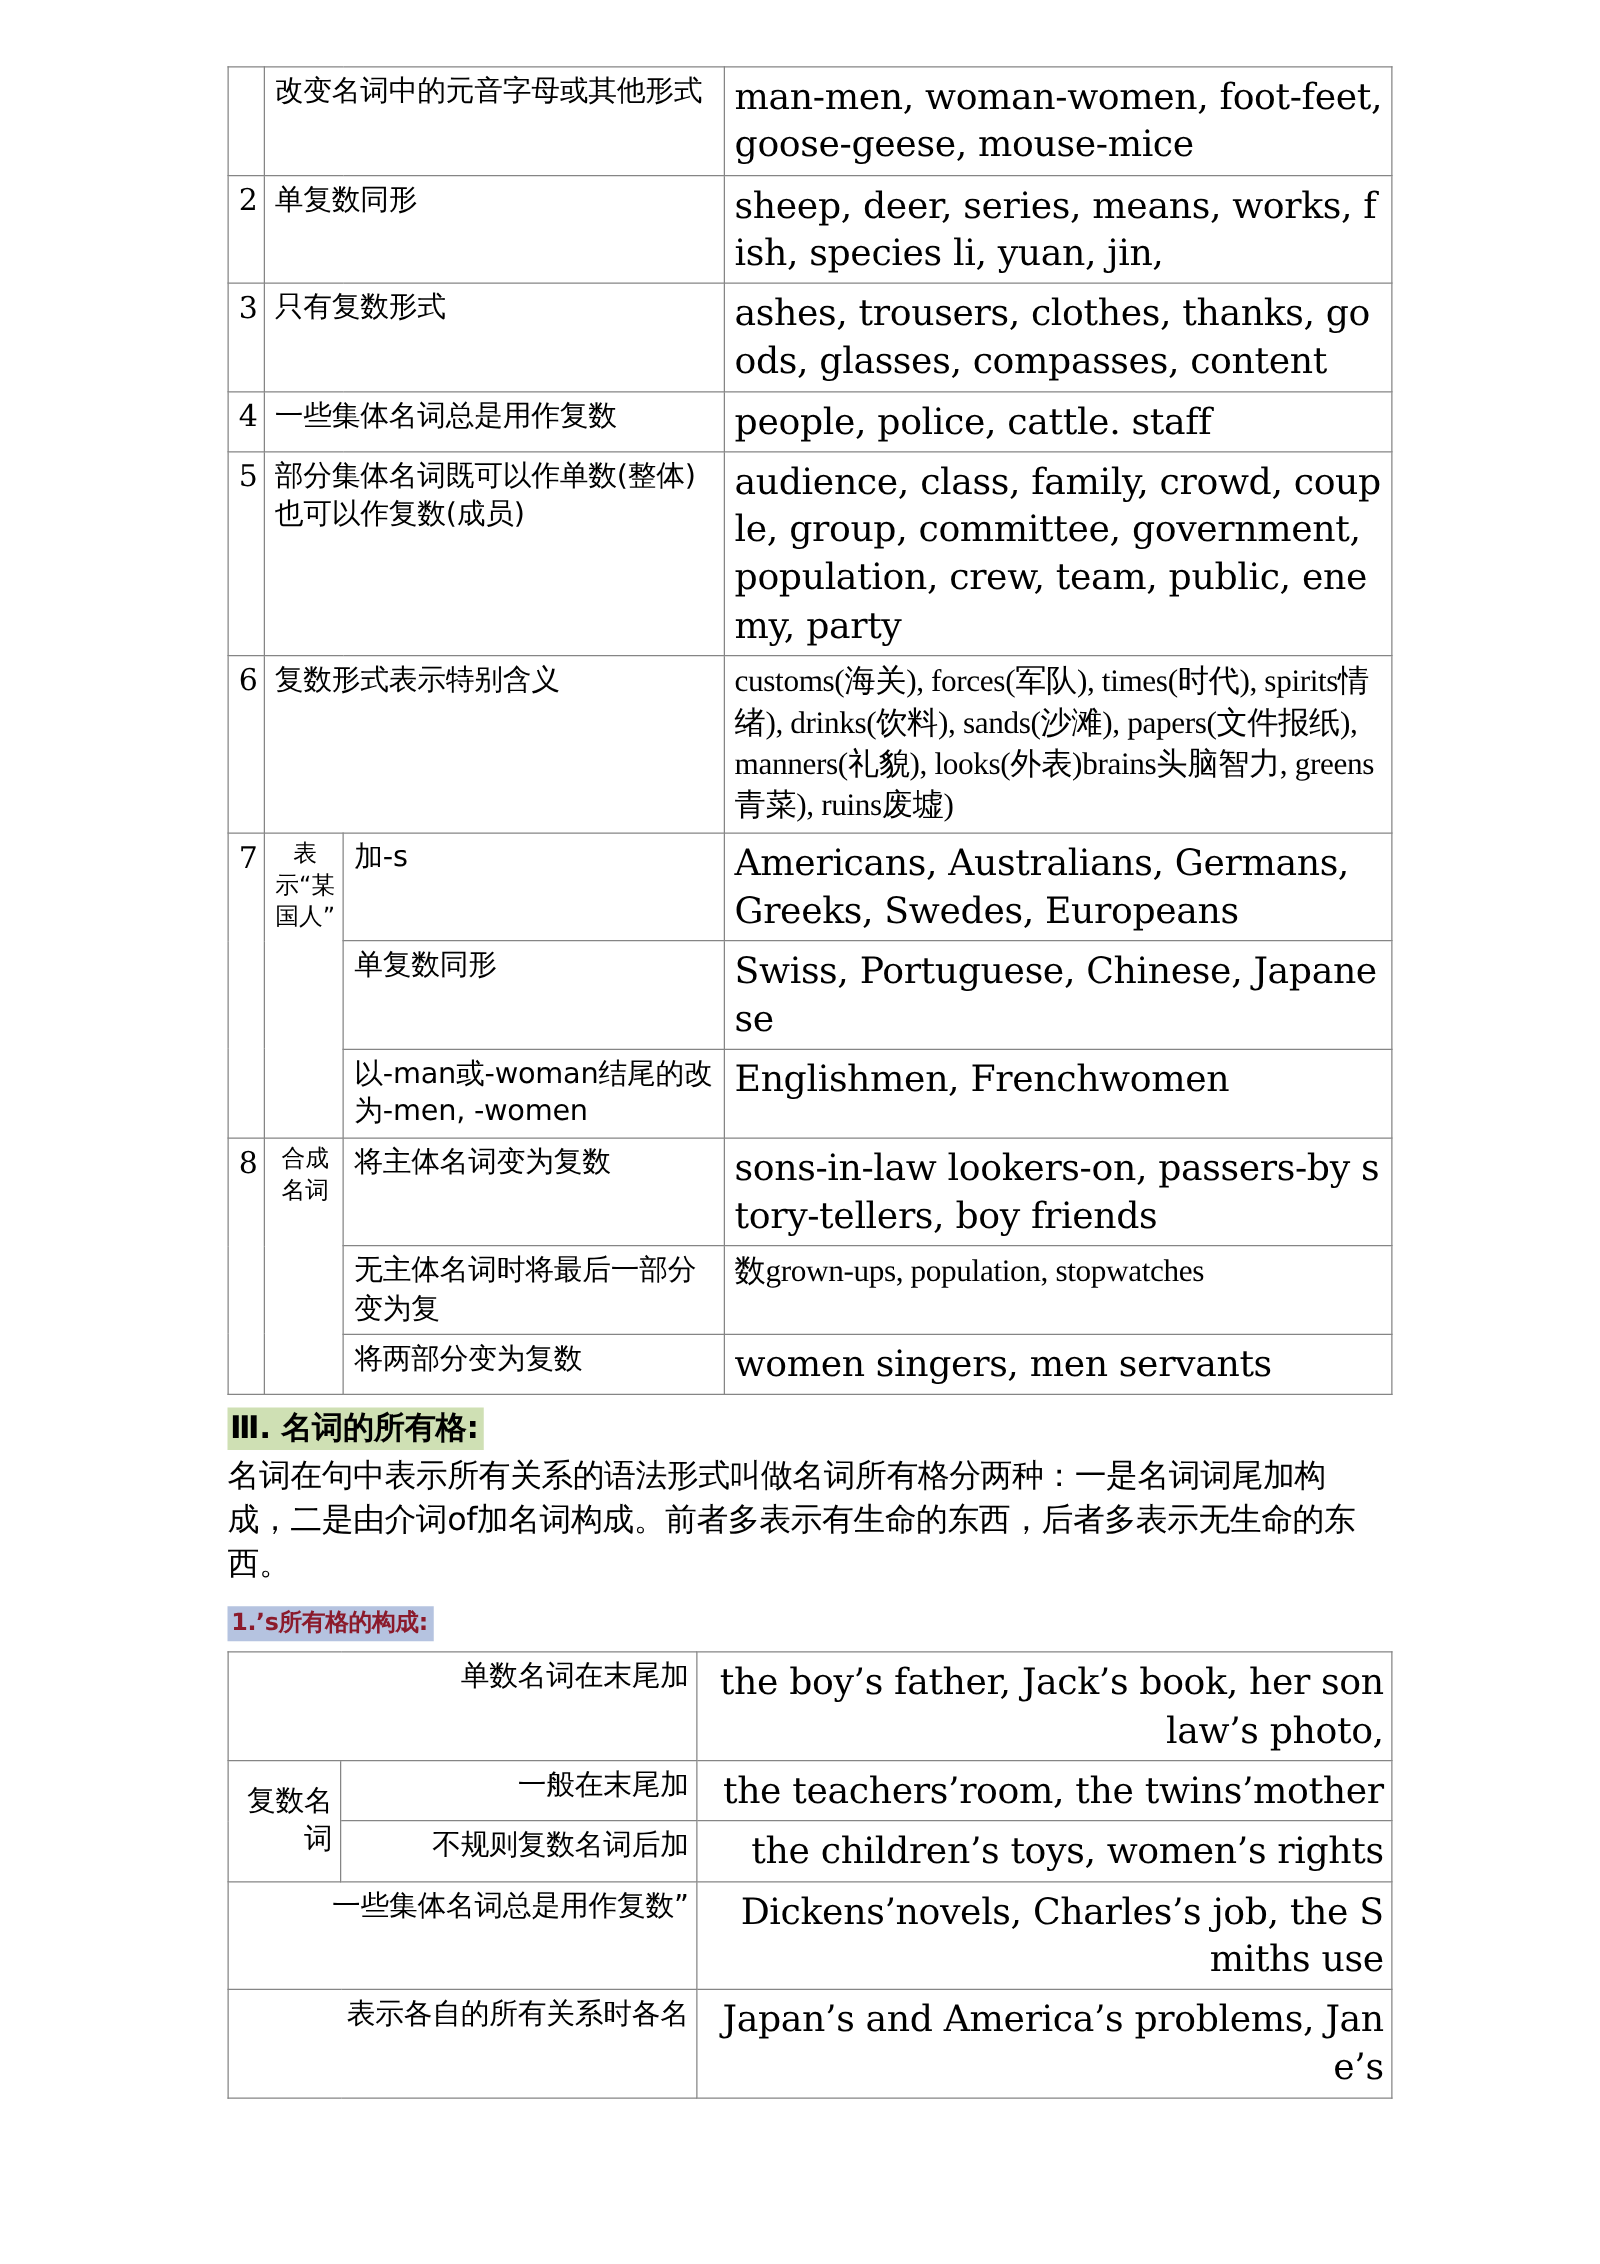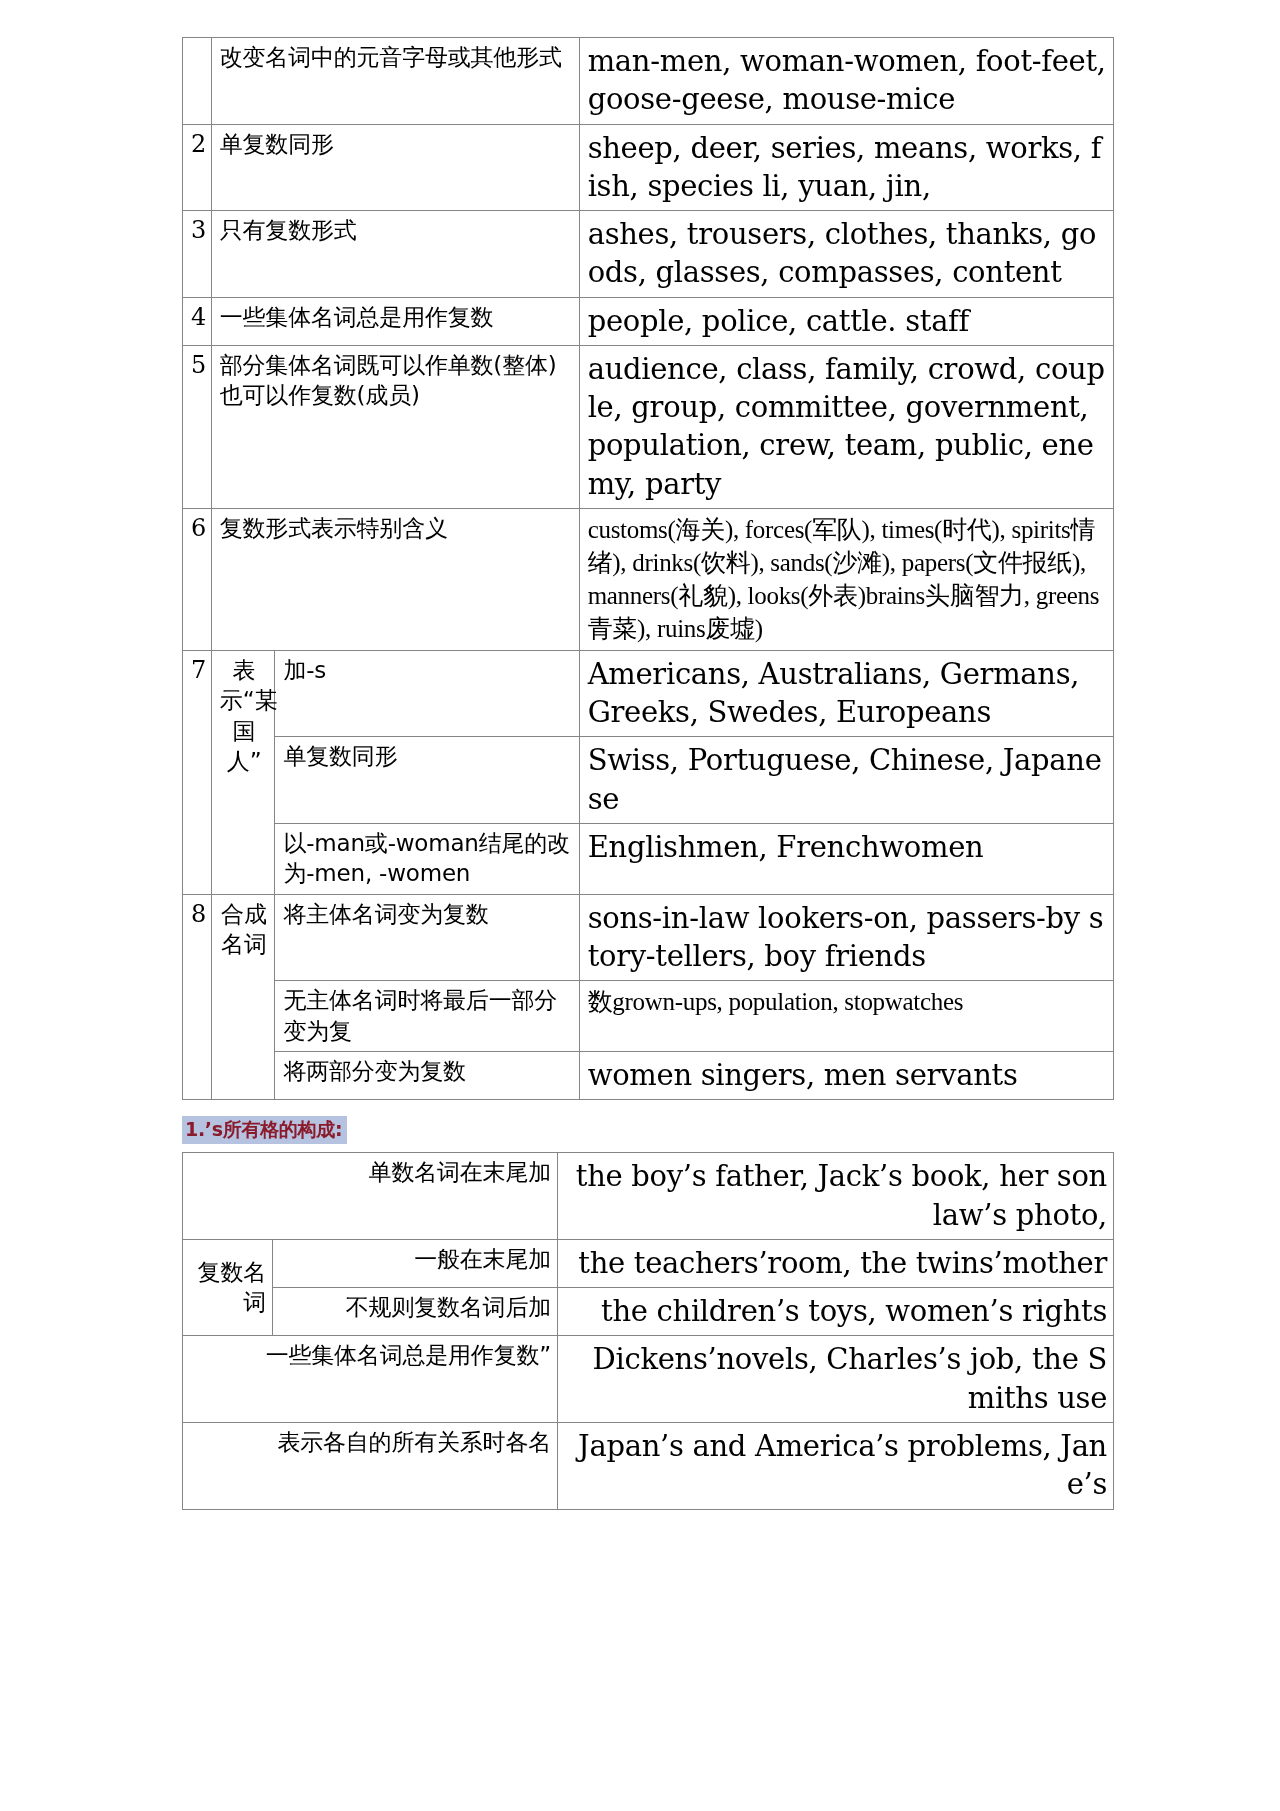--- a/index.html
+++ b/index.html
@@ -15,21 +15,21 @@
     -webkit-font-smoothing: antialiased;
   }
   .page {
     position: relative;
     width: 1280px;
     min-height: 1811px;
     padding: 0;
     box-sizing: border-box;
   }
   .content {
-    margin: 0 auto;
+    margin: 16px auto;
     width: 932px;
     padding-top: 37px;
   }
 
   
   table.grid {
     border-collapse: collapse;
     width: 932px;
     table-layout: fixed;
   }
@@ -45,21 +45,21 @@
     text-align: center;
     vertical-align: middle;
     font-size: 24px;
     padding: 4px 2px;
     font-family: "DejaVu Serif", "Liberation Serif", serif;
   }
   td.vertlabel {
     width: 62px;
     text-align: center;
     vertical-align: middle;
-    font-size: 23px;
+    font-size: 19px;
     line-height: 1.22;
     padding: 4px 4px;
     font-family: "DejaVu Sans", sans-serif;
   }
   td.cn {
     font-family: "DejaVu Sans", sans-serif;
     font-size: 23px;
     letter-spacing: -0.2px;
   }
   td.en {
@@ -182,20 +182,24 @@
         </tr>
         <tr>
           <td class="cn">将两部分变为复数</td>
           <td class="en">women singers, men servants</td>
         </tr>
       </tbody>
     </table>
     </div>
 
     
+    <div>
+      <div class="hdr-green">Ⅲ. 名词的所有格:</div>
+      <div class="para">名词在句中表示所有关系的语法形式叫做名词所有格分两种：一是名词词尾加构成，二是由介词of加名词构成。前者多表示有生命的东西，后者多表示无生命的东西。</div>
+    </div>
 
     
     <div class="hdr-blue">1.’s所有格的构成:</div>
 
     
     <div class="tbl-wrap-bot">
     <table class="grid" style="width:931px">
       <colgroup>
         <col style="width:90px">
         <col style="width:285px">

